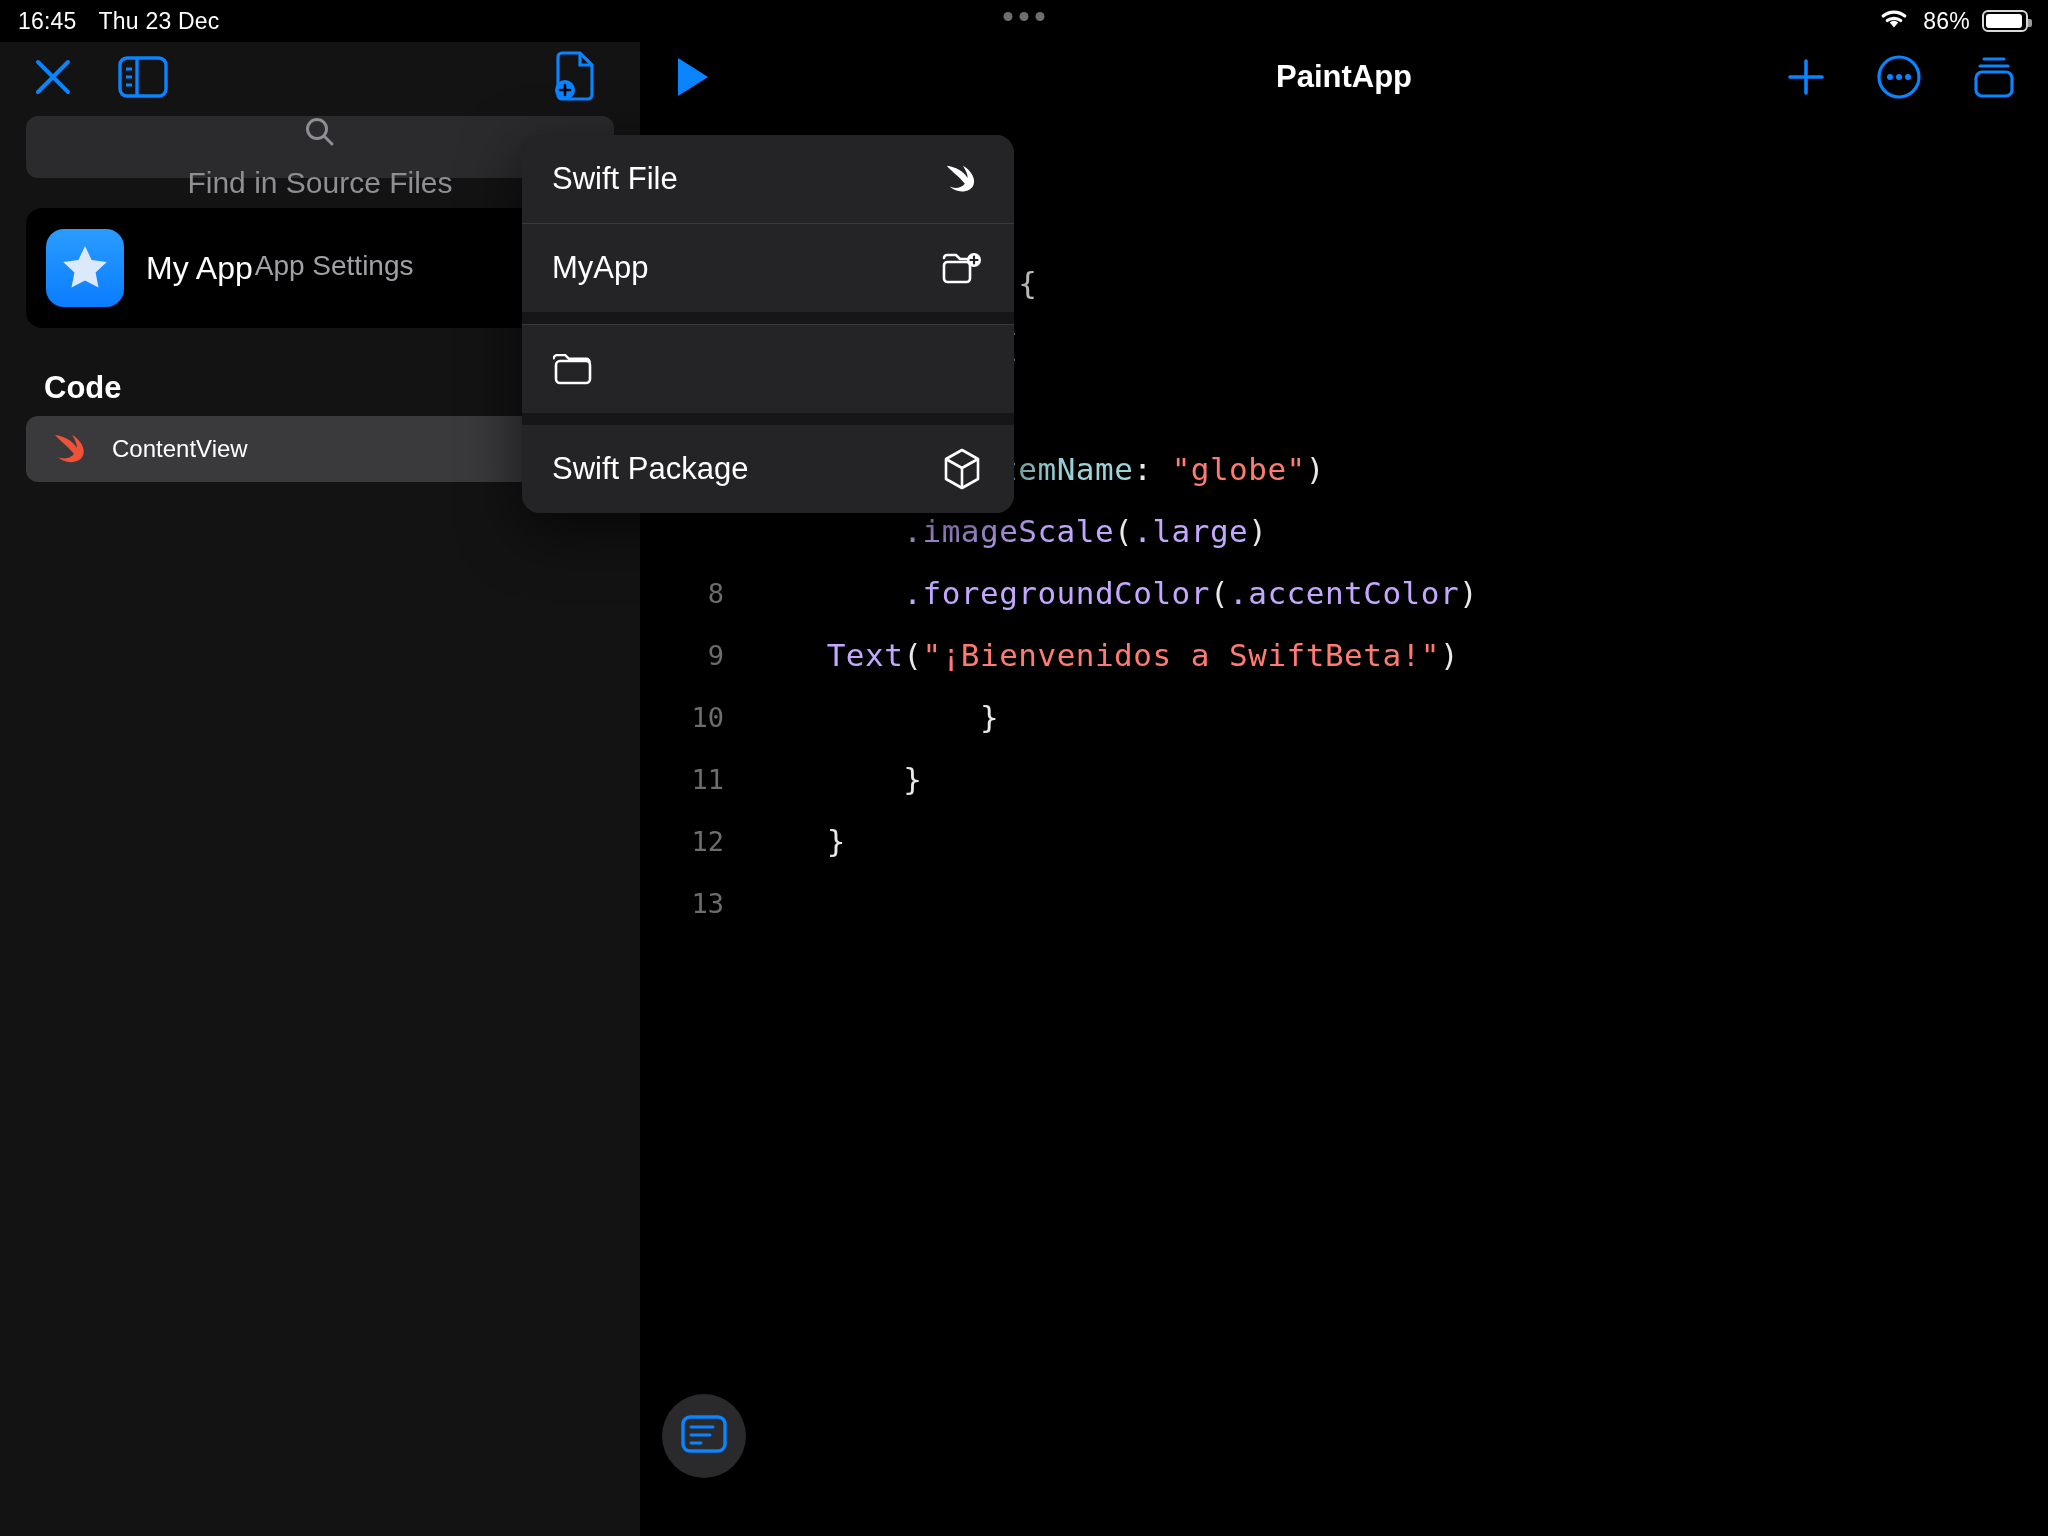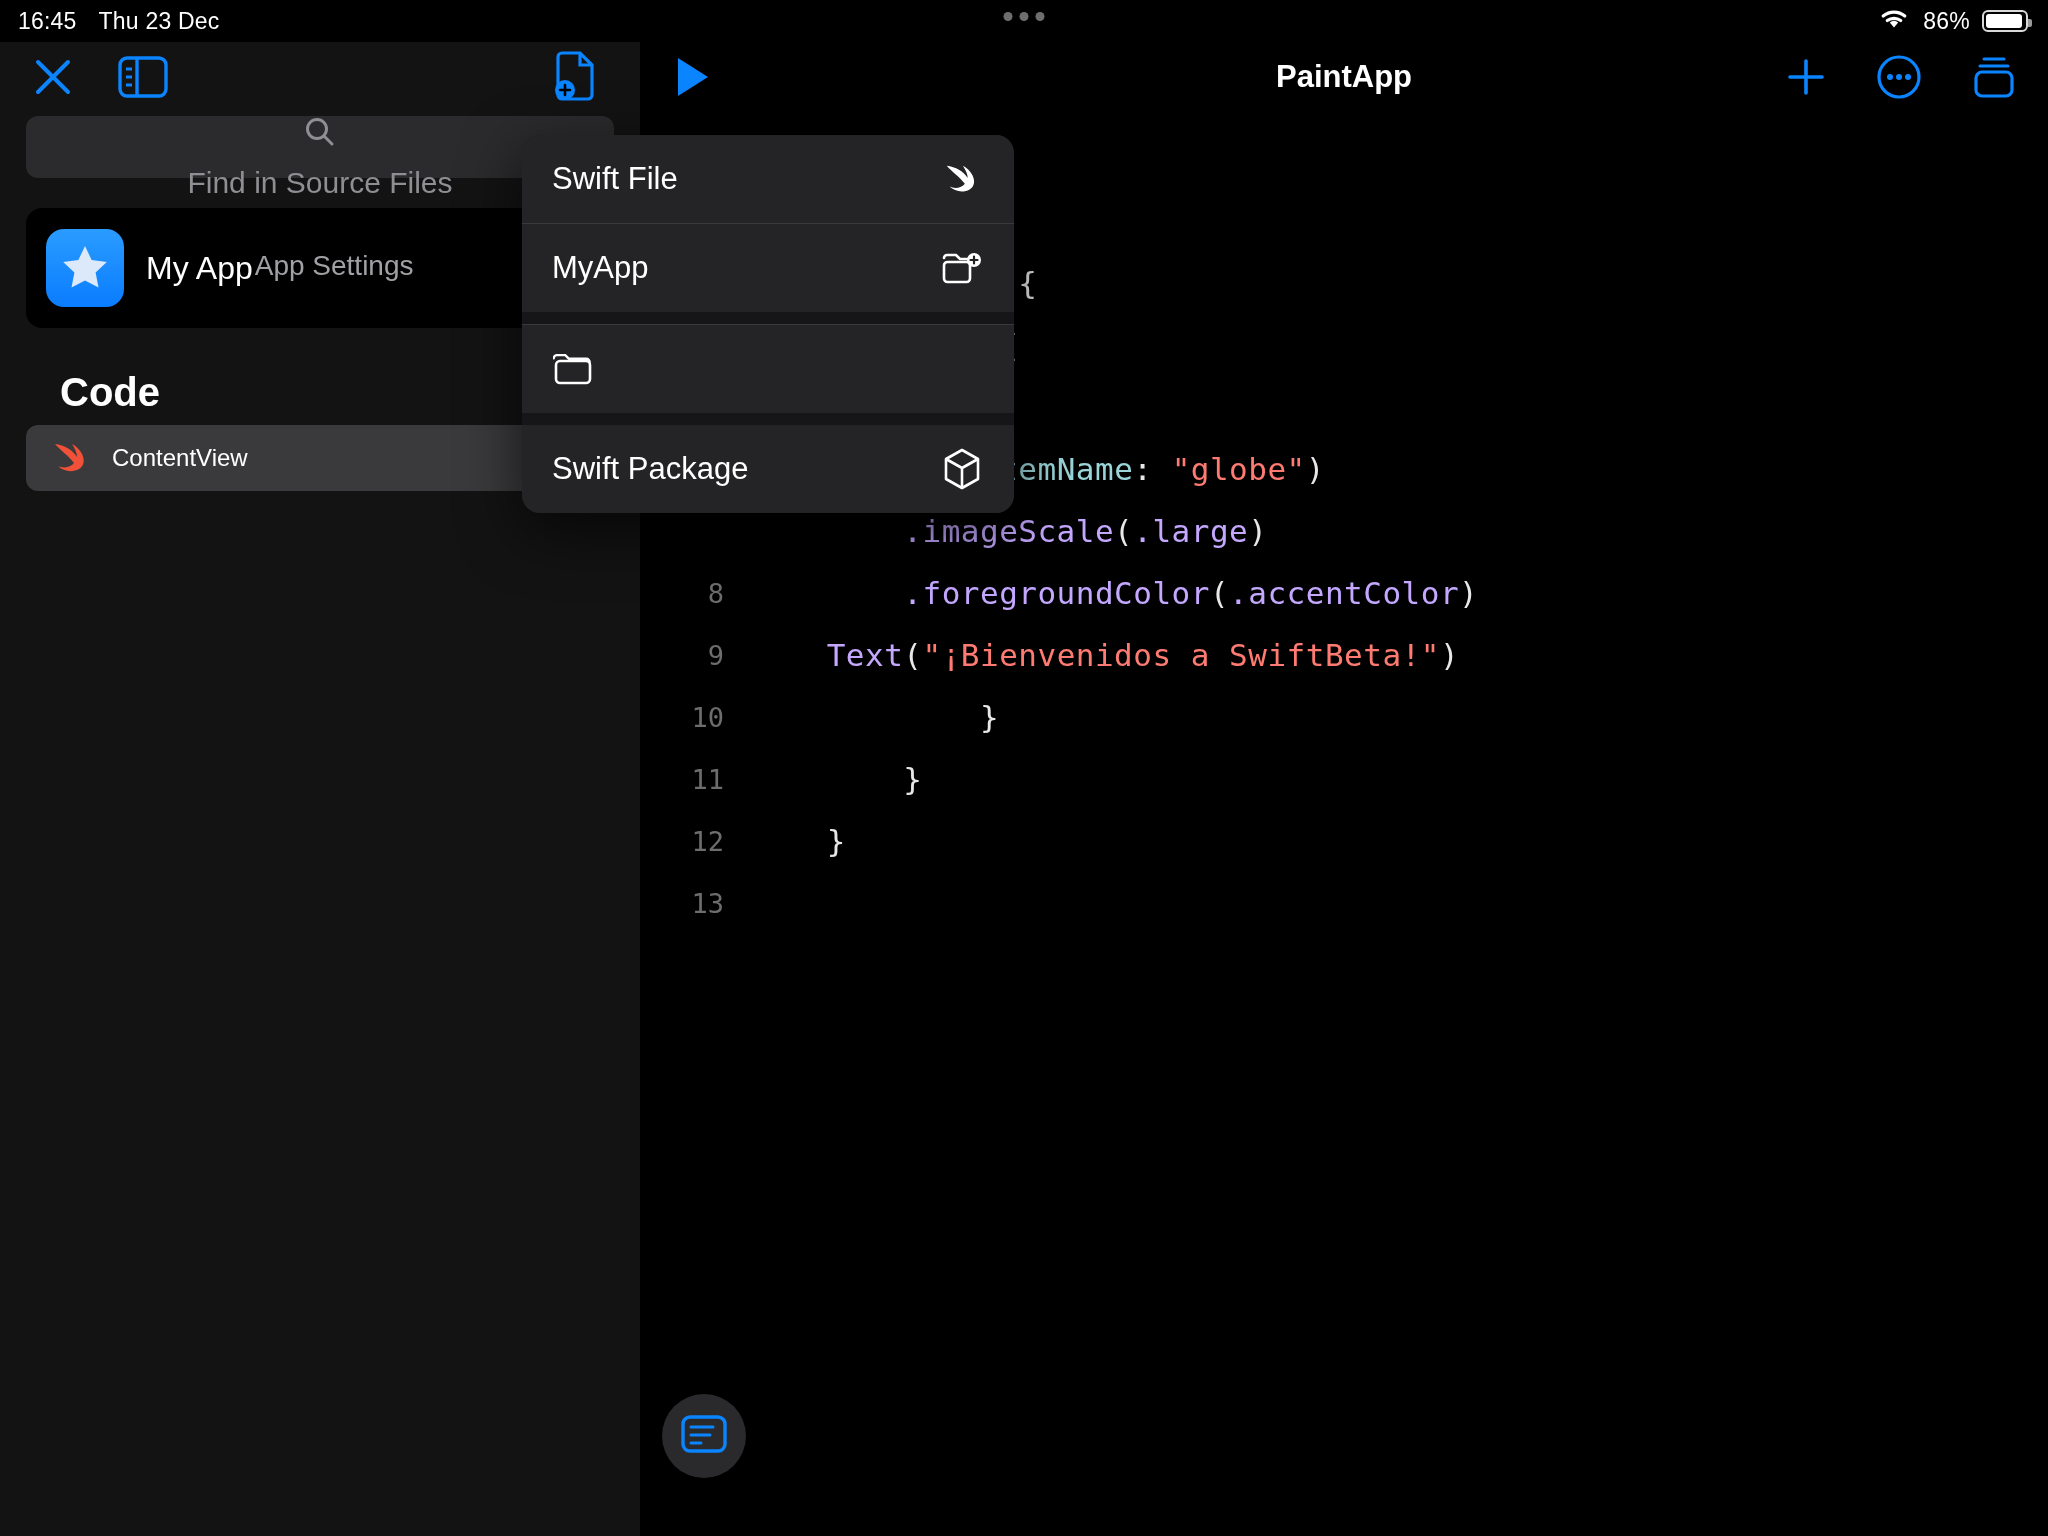--- a/index.html
+++ b/index.html
@@ -58,22 +58,22 @@
   .appicon {
     width: 78px; height: 78px; border-radius: 18px;
     background: linear-gradient(180deg, #2a9cff 0%, #0a7cff 100%);
     display: flex; align-items: center; justify-content: center;
   }
   .appcard-texts { display: flex; flex-direction: row; gap: 2px; }
   .appcard-title { color: #fff; font-size: 32px; }
   .appcard-sub { color: #a0a0a5; font-size: 28px; }
 
   .section-head {
-    color: #fff; font-size: 40px; font-weight: 700;
-    padding: 42px 0 10px 60px;
+    color: #fff; font-size: 31px; font-weight: 700;
+    padding: 42px 0 10px 44px;
   }
   .file-row {
     height: 66px; margin: 0 26px; border-radius: 12px;
     display: flex; align-items: center; gap: 20px; padding: 0 24px;
   }
   .file-row.selected { background: #3a3a3c; }
   .file-name { color: #fff; font-size: 24px; }
   .swift-ico { width: 42px; height: 42px; display: block; }
 
   

